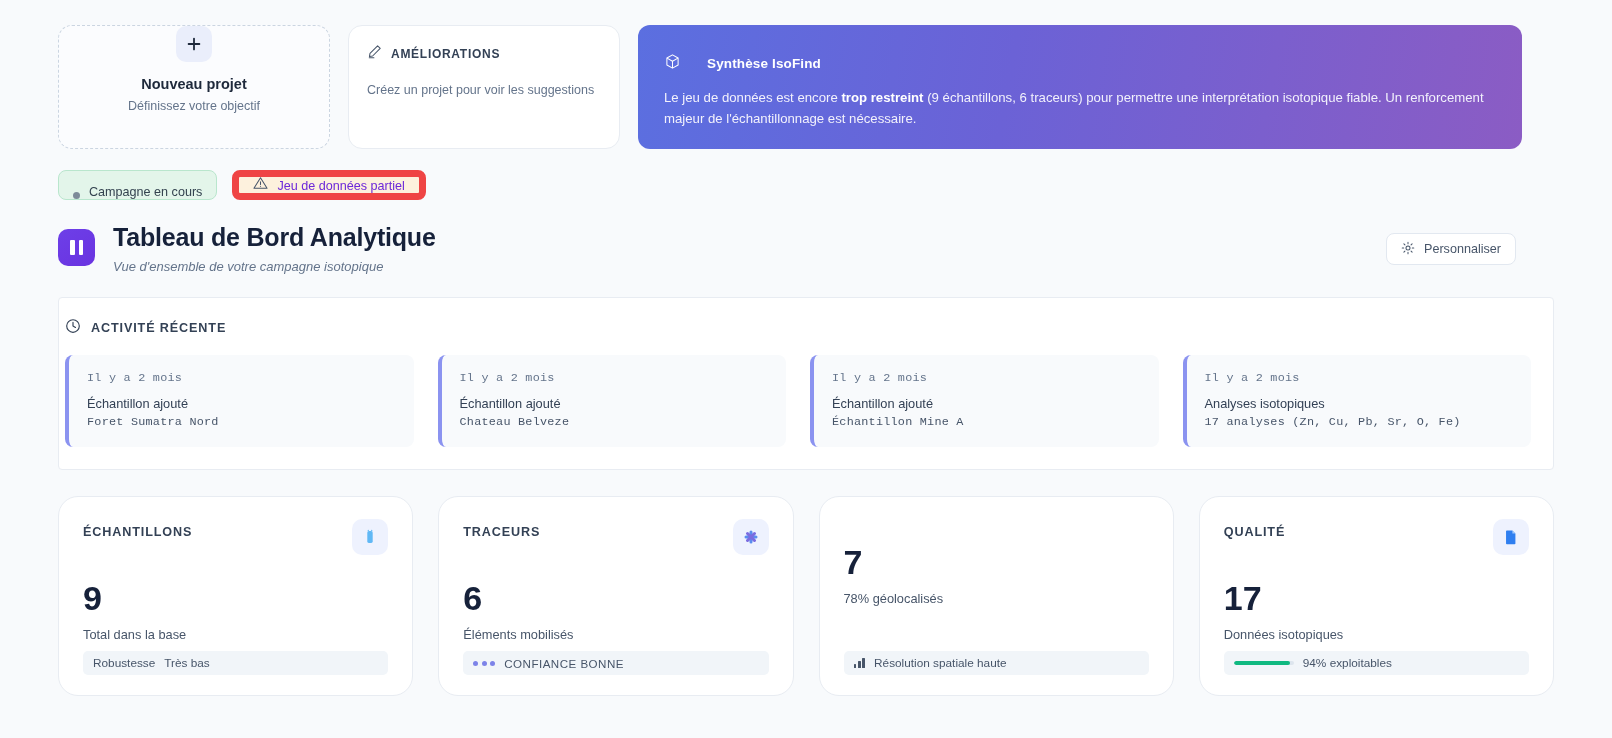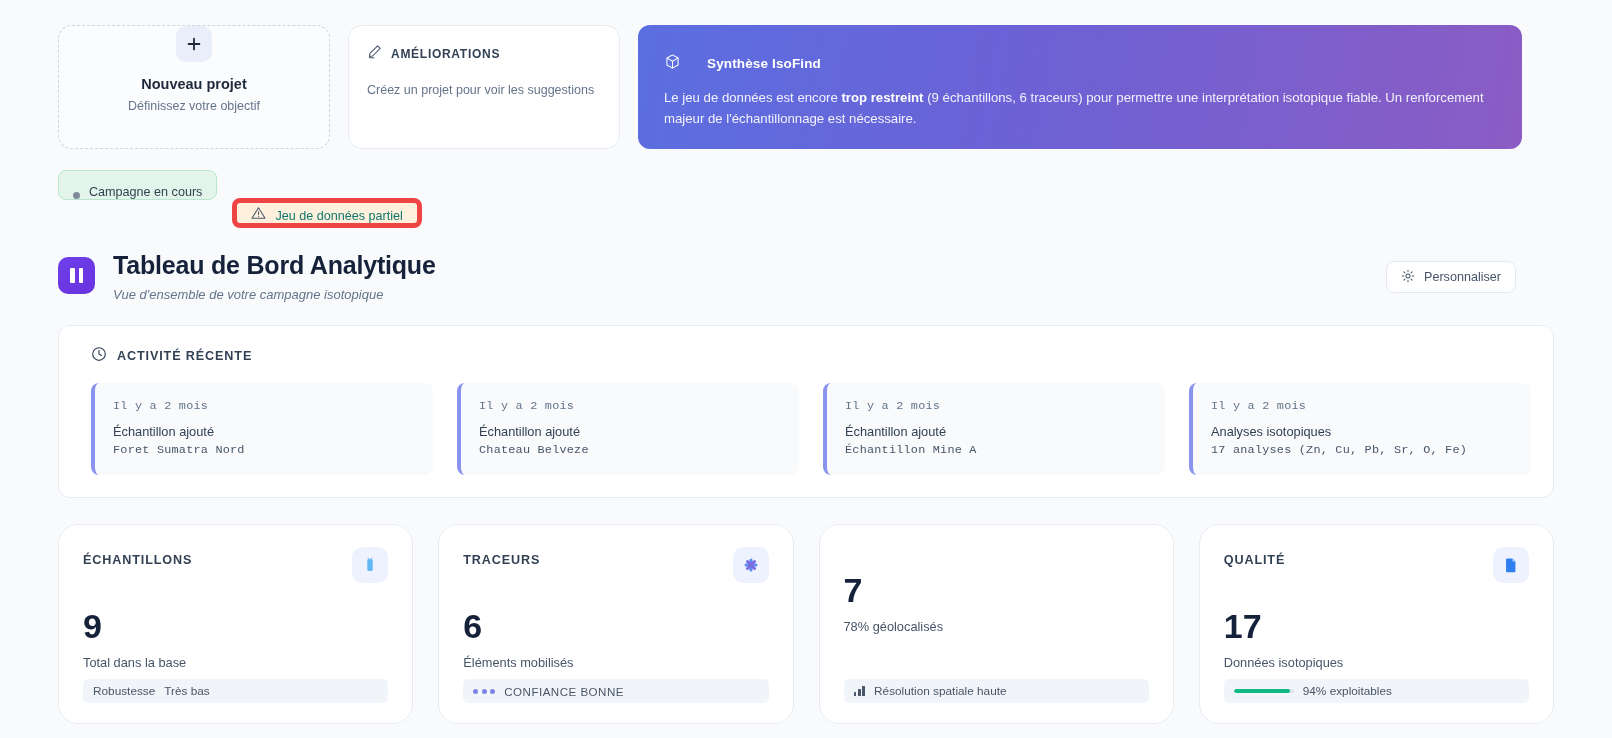--- a/index.html
+++ b/index.html
@@ -83,21 +83,21 @@
   .badge {
     display: inline-flex; align-items: flex-end; gap: 9px;
     height: 30px;
     padding: 0 14px;
     border-radius: 8px;
     font-size: 12.6px;
     font-weight: 400;
     cursor: pointer;
   }
   .badge-green { background: #e3f5ea; border: 1px solid #b9e6cd; color: #33424f; }
-  .badge-amber { background: #fdf1dd; border: 5px solid #ef4444; color: #0f766e; margin-top: 28px; }
+  .badge-amber { background: #fdf1dd; border: 7px solid #ef4444; color: #6d28d9; }
   .dot-grey { width: 7px; height: 7px; border-radius: 50%; background: #7d8b99; }
 
   
   .page-header {
     display: flex; align-items: flex-start;
     padding: 23px 96px 0 58px;
   }
   .logo-sq {
     width: 37px; height: 37px; border-radius: 10px;
     background: linear-gradient(145deg, #6d3fe8, #6a33e0);
@@ -115,23 +115,23 @@
     border: 1px solid #e2e8f0; border-radius: 8px;
     background: #ffffff; color: #475569;
     font-size: 12.6px; cursor: pointer;
     margin-top: 10px;
   }
 
   
   .activity-panel {
     margin: 23px 58px 0 58px;
     border: 1px solid #e8ecf2;
-    border-radius: 12px;
+    border-radius: 4px;
     background: #ffffff;
-    padding: 20px 22px 22px 32px;
+    padding: 20px 22px 22px 6px;
   }
   .act-head { display: flex; align-items: center; gap: 10px; margin-bottom: 17px; }
   .act-head-title {
     font-size: 12.6px; font-weight: 700; letter-spacing: .07em; color: #334155;
   }
   .act-grid { display: flex; gap: 24px; }
   .act-card {
     flex: 1;
     background: #f8fafc;
     border-radius: 8px;

